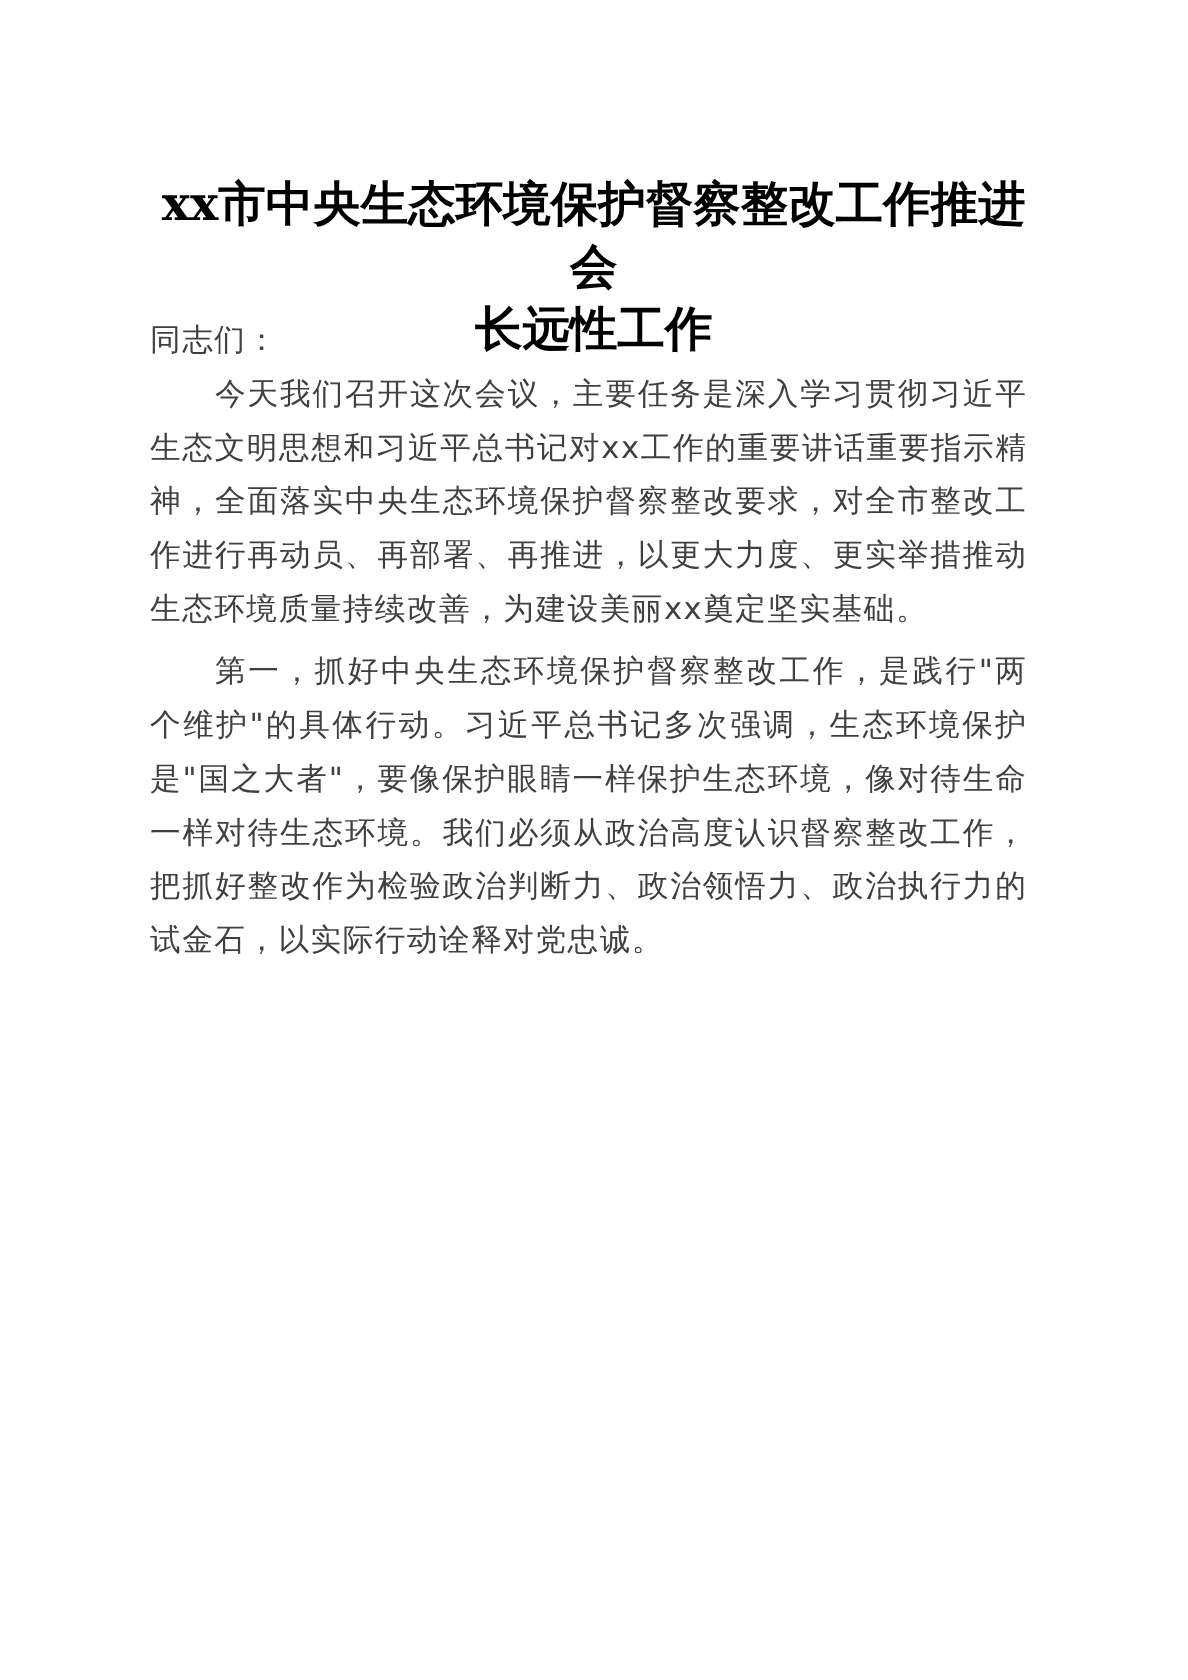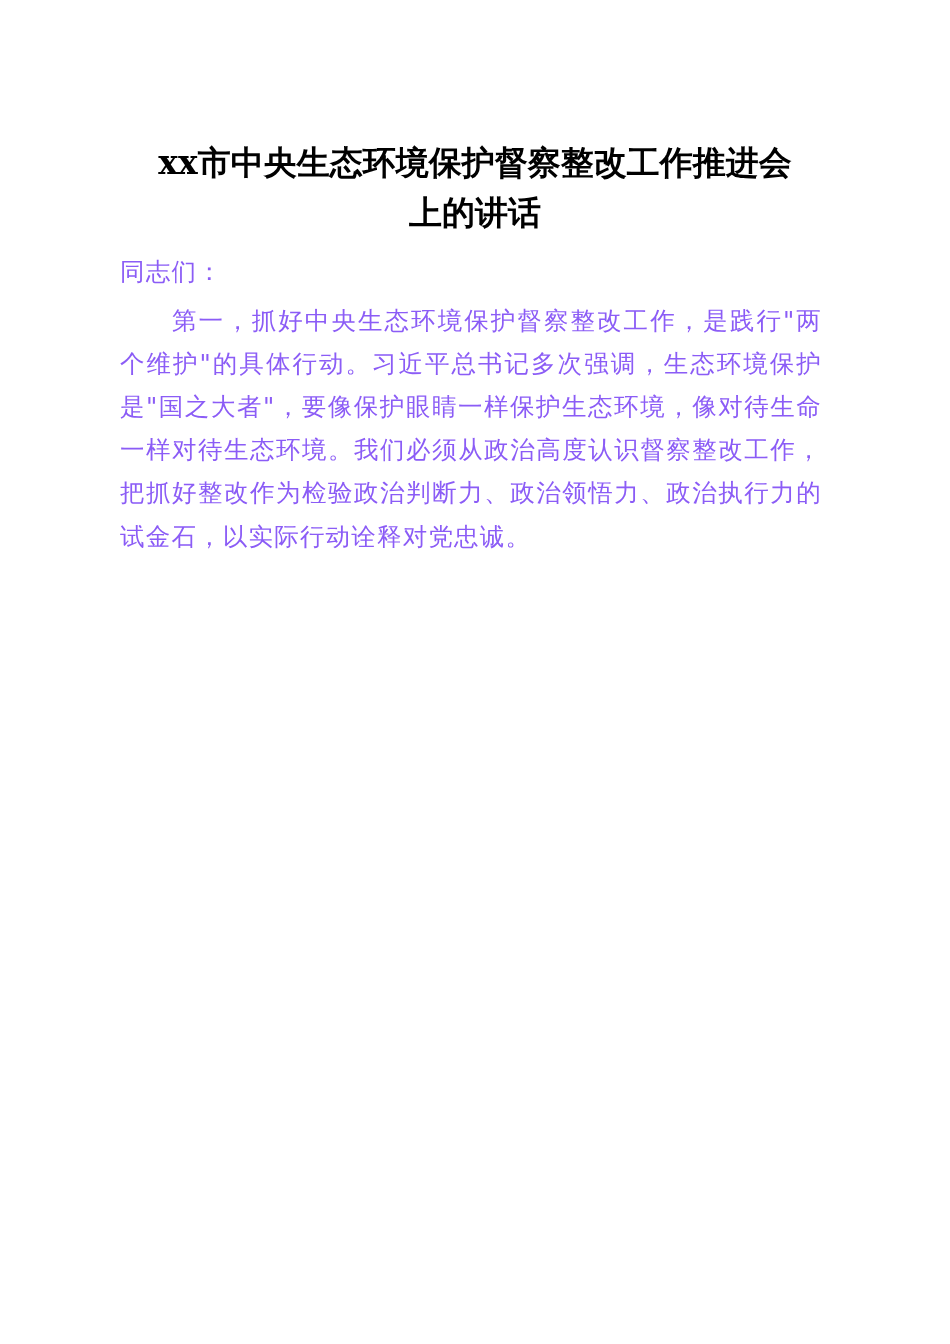--- a/index.html
+++ b/index.html
@@ -23,35 +23,35 @@
       background: #ffffff;
     }
     .title {
       position: absolute;
       left: 120px;
       top: 138px;
       width: 710px;
       text-align: center;
       font-family: "DejaVu Serif", "Liberation Serif", serif;
       font-weight: bold;
-      font-size: 33px;
+      font-size: 38px;
       line-height: 50px;
       color: #000000;
       margin: 0;
       letter-spacing: 0px;
     }
     .body-text {
       position: absolute;
       left: 120px;
       top: 250px;
       width: 702px;
       font-family: "DejaVu Sans", "Liberation Sans", sans-serif;
       font-size: 24.5px;
       line-height: 43.1px;
-      color: #8b5cf6;
+      color: #404040;
     }
     .body-text p {
       margin: 0;
       text-align: justify;
       text-justify: inter-character;
       letter-spacing: 1.2px;
     }
     .salutation {
       padding-top: 0;
     }
@@ -66,21 +66,22 @@
       margin-top: 6px !important;
     }
   </style>
 </head>
 <body>
 
 <div class="page">
 
   <h1 class="title">
     <span>xx市中央生态环境保护督察整改工作推进会</span><br>
-    <span>上的讲话</span>
+    <span>长远性工作</span>
   </h1>
 
   <div class="body-text">
     <p class="salutation">同志们：</p>
+    <p class="indent">今天我们召开这次会议，主要任务是深入学习贯彻习近平生态文明思想和习近平总书记对xx工作的重要讲话重要指示精神，全面落实中央生态环境保护督察整改要求，对全市整改工作进行再动员、再部署、再推进，以更大力度、更实举措推动生态环境质量持续改善，为建设美丽xx奠定坚实基础。</p>
     <p class="indent gap">第一，抓好中央生态环境保护督察整改工作，是践行"两个维护"的具体行动。习近平总书记多次强调，生态环境保护是"国之大者"，要像保护眼睛一样保护生态环境，像对待生命一样对待生态环境。我们必须从政治高度认识督察整改工作，把抓好整改作为检验政治判断力、政治领悟力、政治执行力的试金石，以实际行动诠释对党忠诚。</p>
   </div>
 
 </div>
 
 </body></html>

